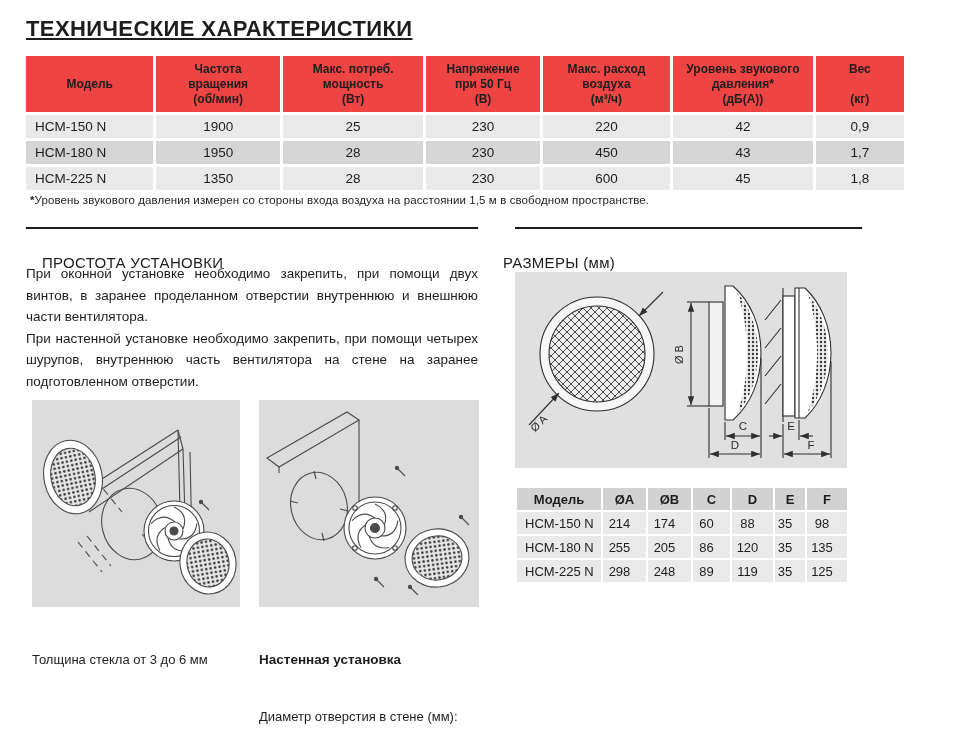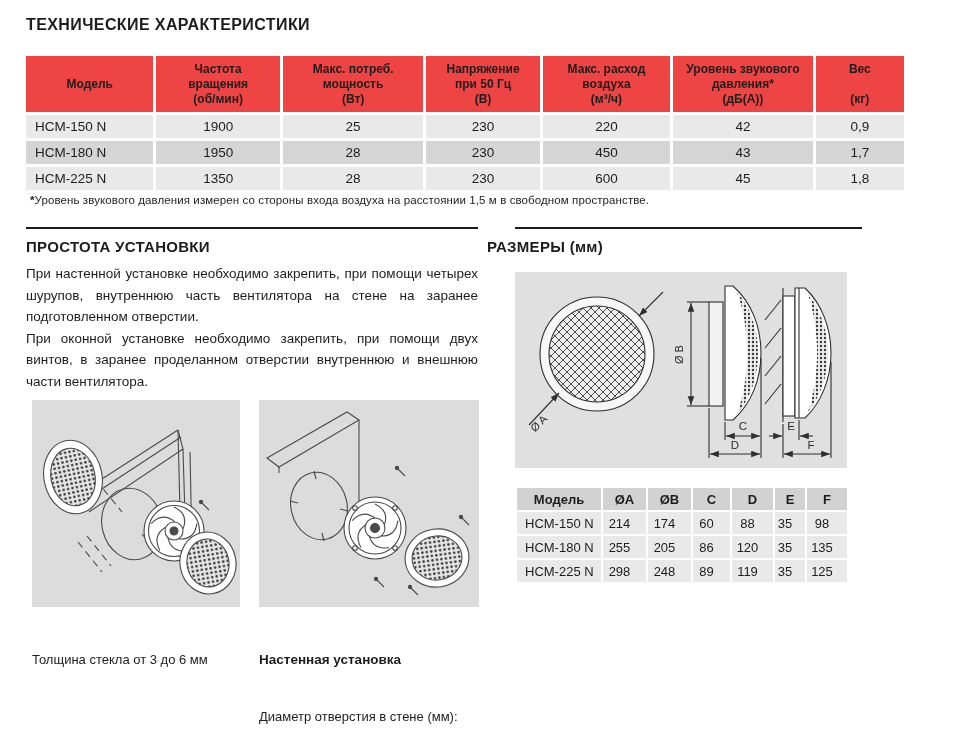--- a/index.html
+++ b/index.html
@@ -3,22 +3,22 @@
 <meta charset="utf-8">
 <style>
   html,body{margin:0;padding:0;background:#ffffff;}
   body{
     width:959px;height:737px;position:relative;overflow:hidden;
     font-family:"Liberation Sans", sans-serif;color:#1d1d1d;
     -webkit-font-smoothing:antialiased;
   }
   .abs{position:absolute;}
   
-  #main-title{left:26px;top:16px;font-size:16px;font-weight:700;letter-spacing:.4px;margin:0;}
-  .section-title{font-size:15px;font-weight:700;letter-spacing:.3px;margin:0;}
+  #main-title{left:26px;top:16px;font-size:22px;font-weight:700;letter-spacing:.4px;margin:0;text-decoration:underline;}
+  .section-title{font-size:15px;font-weight:400;letter-spacing:.3px;margin:16px;}
   #install-title{left:26px;top:238px;}
   #dims-title{left:487px;top:238px;}
   .divider{height:1.5px;background:#1c1c1c;top:227px;}
   #divider-left{left:26px;width:452px;}
   #divider-right{left:515px;width:347px;}
   
   table{border-collapse:separate;table-layout:fixed;}
   .spec-table{left:23px;top:53px;width:884px;border-spacing:3px;}
   .spec-table th{
     background:#ef4444;font-size:12px;font-weight:700;line-height:1.25;
@@ -125,22 +125,22 @@
   </table>
 
   <p class="footnote abs"><span class="star">*</span><span>Уровень звукового давления измерен со стороны входа воздуха на расстоянии 1,5 м в свободном пространстве.</span></p>
 
   <div class="divider abs" id="divider-left"></div>
   <div class="divider abs" id="divider-right"></div>
 
   <h2 id="install-title" class="section-title abs">ПРОСТОТА УСТАНОВКИ</h2>
 
   <div id="install-paragraphs" class="abs">
+    <p>При оконной установке необходимо закрепить, при помощи двух винтов, в заранее проделанном отверстии внутреннюю и внешнюю части вентилятора.</p>
     <p>При настенной установке необходимо закрепить, при помощи четырех шурупов, внутреннюю часть вентилятора на стене на заранее подготовленном отверстии.</p>
-    <p>При оконной установке необходимо закрепить, при помощи двух винтов, в заранее проделанном отверстии внутреннюю и внешнюю части вентилятора.</p>
   </div>
 
   <div id="illus-window" class="panel abs">
     <svg width="208" height="207" viewBox="0 0 208 207">
       <defs>
         <pattern id="dotsW" width="4.5" height="4.5" patternUnits="userSpaceOnUse">
           <rect width="4.5" height="4.5" fill="#e6e6e6"></rect>
           <circle cx="2.2" cy="2.2" r="1.3" fill="#3a3a3a"></circle>
         </pattern>
       </defs>

